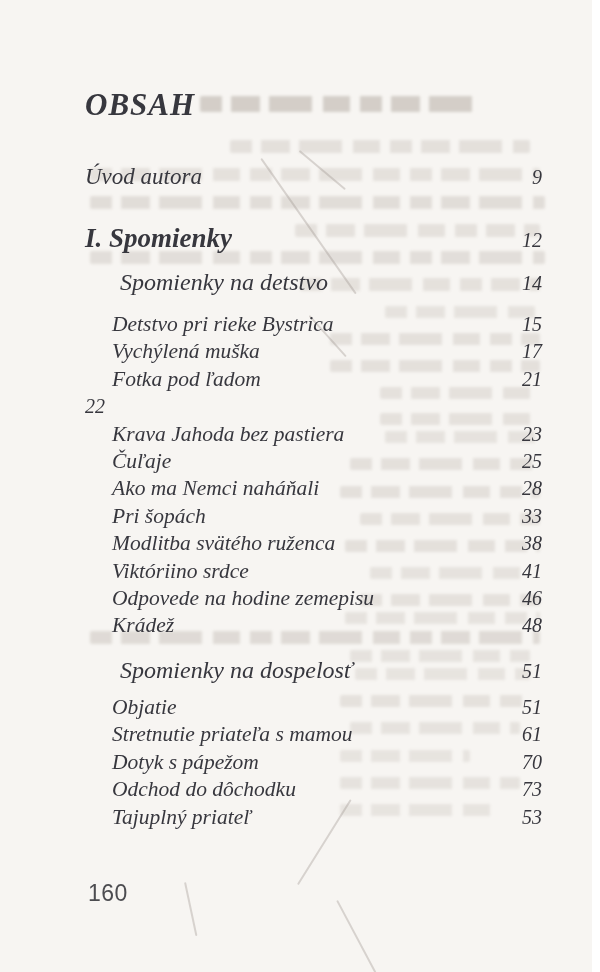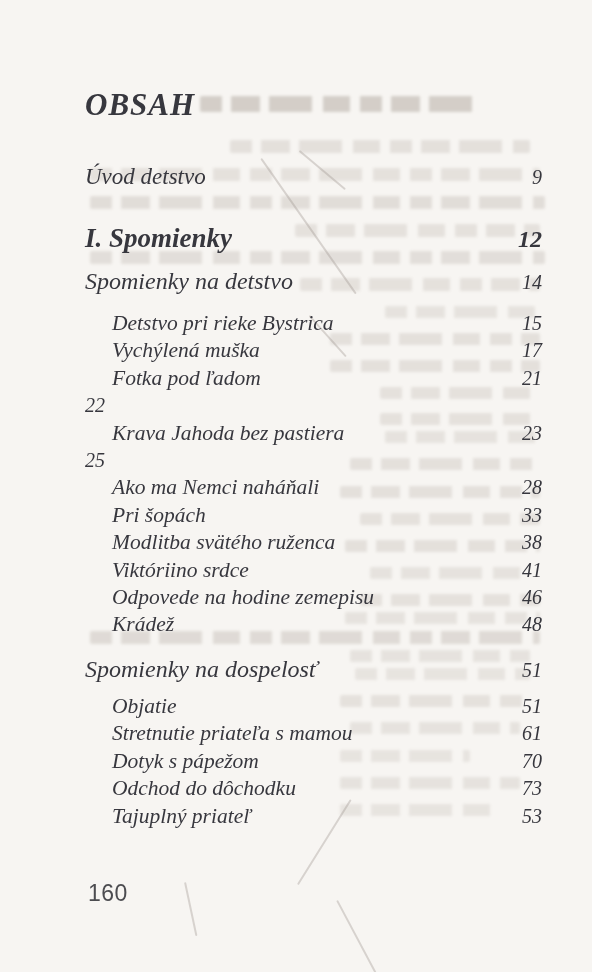--- a/index.html
+++ b/index.html
@@ -63,22 +63,22 @@
   .row {
     display: flex;
     justify-content: space-between;
     align-items: baseline;
     font-style: italic;
   }
   .row .label { white-space: nowrap; }
   .row .num { font-size: 20px; }
   .row.chapter { font-size: 23px; line-height: 28px; }
   .row.part    { font-size: 27px; line-height: 32px; font-weight: bold; text-align: center; }
-  .row.part .num { font-weight: bold; font-size: 24px; margin-left: 40px; }
-  .row.section { font-size: 24px; line-height: 30px; }
+  .row.part .num { font-weight: normal; font-size: 20px; margin-left: 40px; }
+  .row.section { font-size: 24px; line-height: 30px; margin-left: 35px; }
   .row.entry   { font-size: 21.5px; line-height: 27.4px; }
   .row.entry .label { padding-left: 27px; }
   
   .toc-list .row:nth-child(1)  { margin-top: 39px; }
   .toc-list .row:nth-child(2)  { margin-top: 31px; }
   .toc-list .row:nth-child(3)  { margin-top: 11px; }
   .toc-list .row:nth-child(4)  { margin-top: 13px; }
   .toc-list .row:nth-child(16) { margin-top: 15px; }
   .toc-list .row:nth-child(17) { margin-top: 8px; }
   .folio {
@@ -130,21 +130,21 @@
       <div class="scratch" style="left: 310px; top: 315px; width: 55px; transform: rotate(48deg);"></div>
       <div class="scratch" style="left: 186px; top: 882px; width: 55px; transform: rotate(78deg);"></div>
       <div class="scratch" style="left: 297px; top: 884px; width: 100px; transform: rotate(-58deg);"></div>
       <div class="scratch" style="left: 338px; top: 900px; width: 85px; transform: rotate(62deg);"></div>
     </div>
 
   <div class="content">
     <h1 class="book-title">OBSAH</h1>
     <div class="toc-list">
         <div class="row chapter">
-          <span class="label">Úvod detstvo</span>
+          <span class="label">Úvod autora</span>
           <span class="num">9</span>
         </div>
         <div class="row part">
           <span class="label">I. Spomienky</span>
           <span class="num">12</span>
         </div>
         <div class="row section">
           <span class="label">Spomienky na detstvo</span>
           <span class="num">14</span>
         </div>
@@ -161,20 +161,21 @@
           <span class="num">21</span>
         </div>
         <div class="row entry">
           <span class="num">22</span>
         </div>
         <div class="row entry">
           <span class="label">Krava Jahoda bez pastiera</span>
           <span class="num">23</span>
         </div>
         <div class="row entry">
+          <span class="label">Čuľaje</span>
           <span class="num">25</span>
         </div>
         <div class="row entry">
           <span class="label">Ako ma Nemci naháňali</span>
           <span class="num">28</span>
         </div>
         <div class="row entry">
           <span class="label">Pri šopách</span>
           <span class="num">33</span>
         </div>

